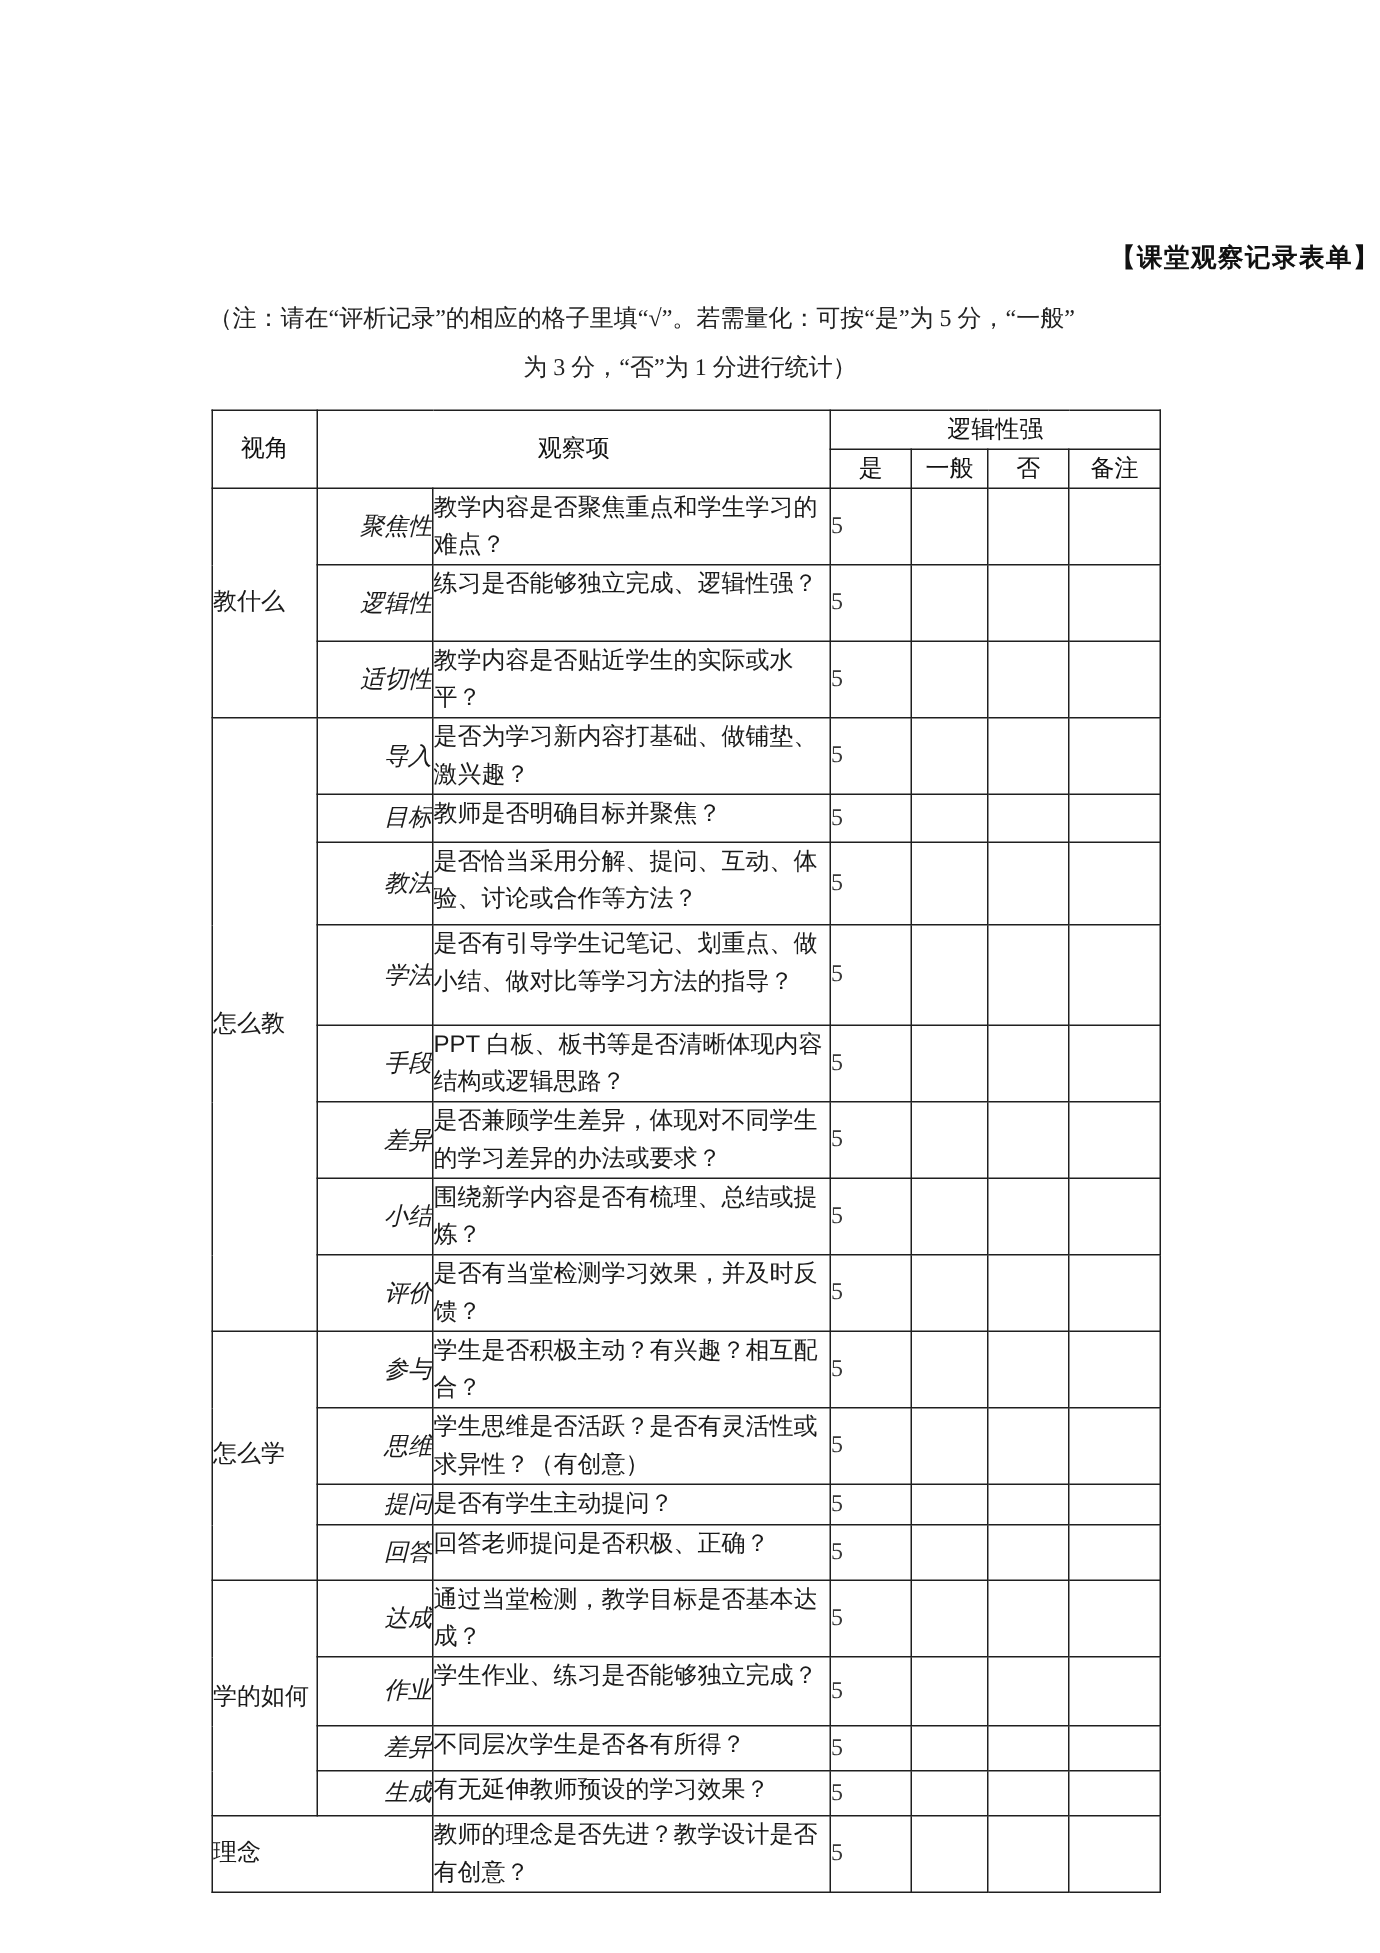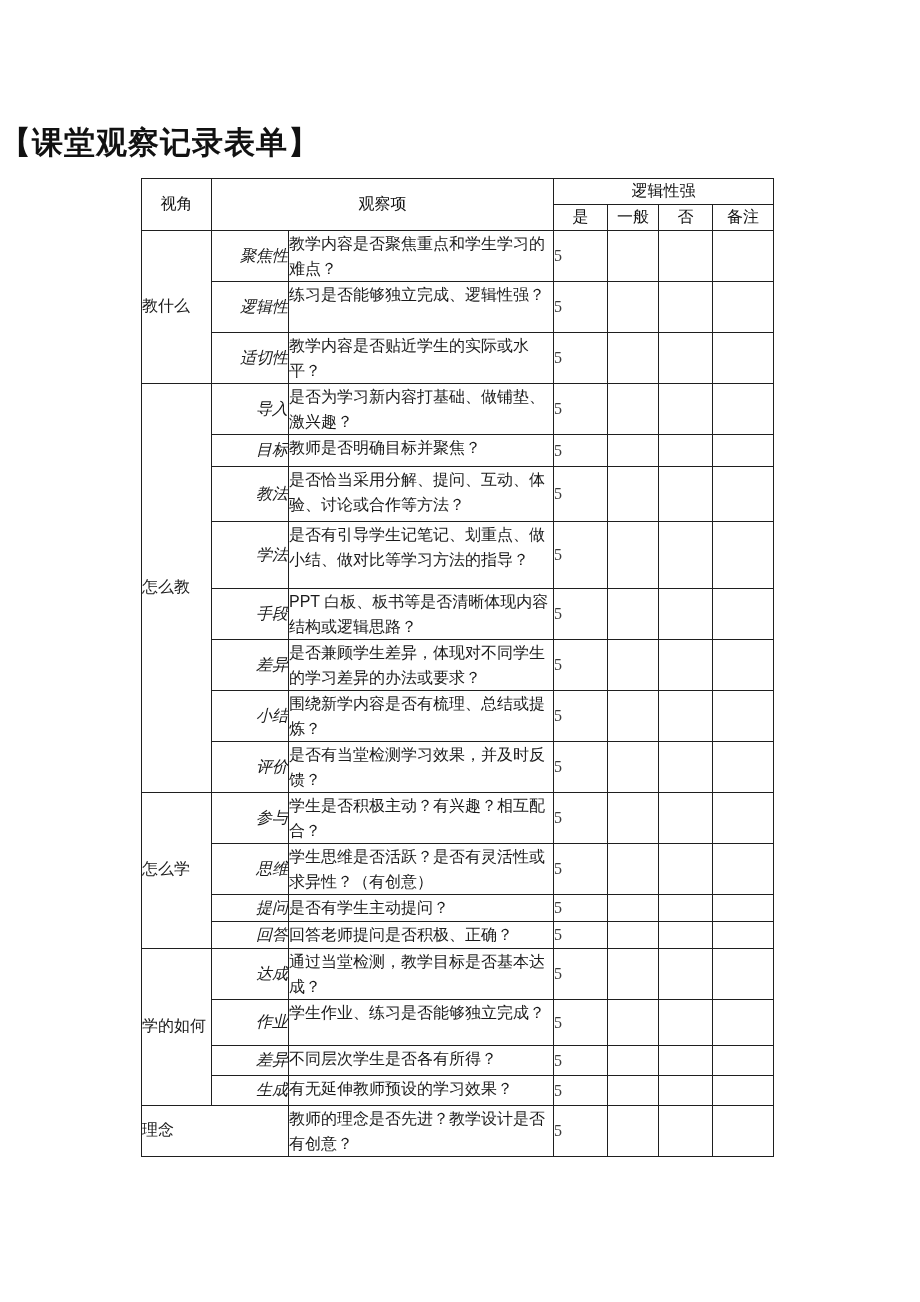--- a/index.html
+++ b/index.html
@@ -8,26 +8,27 @@
     position: relative;
     width: 920px;
     height: 1302px;
     background: #ffffff;
     overflow: hidden;
     font-family: "Liberation Sans", sans-serif;
     color: #1a1a1a;
   }
   .doc-title {
     padding-top: 122px;
-    text-align: left;
+    text-align: right;
     font-family: "Liberation Serif", serif;
-    font-size: 31px;
+    font-size: 17px;
     font-weight: bold;
     letter-spacing: 1px;
     color: #111;
+    margin-top: 38px;
   }
   .note {
     margin-top: 17px;
     padding: 0 139px;
     font-family: "Liberation Serif", serif;
     font-size: 16px;
     color: #222;
   }
   .note-line1 { white-space: nowrap; text-align: left; line-height: 26px; }
   .note-line2 { text-align: center; line-height: 26px; margin-top: 7px; }
@@ -76,20 +77,24 @@
   }
   td.empty { background: #ffffff; }
 </style>
 </head>
 <body>
 
 <div class="page">
 
   <div class="doc-title">【课堂观察记录表单】</div>
 
+  <div class="note">
+    <div class="note-line1">（注：请在“评析记录”的相应的格子里填“√”。若需量化：可按“是”为 5 分，“一般”</div>
+    <div class="note-line2">为 3 分，“否”为 1 分进行统计）</div>
+  </div>
 
   <table class="obs">
     <colgroup>
       <col style="width:70px">
       <col style="width:77px">
       <col style="width:265px">
       <col style="width:54px">
       <col style="width:51px">
       <col style="width:54px">
       <col style="width:61px">
@@ -216,21 +221,21 @@
           <td class="score empty"></td>
         </tr>
         <tr style="height: 27px;">
           <td class="item">提问</td>
           <td class="desc">是否有学生主动提问？</td>
           <td class="score">5</td>
           <td class="score empty"></td>
           <td class="score empty"></td>
           <td class="score empty"></td>
         </tr>
-        <tr style="height: 27px;">
+        <tr style="height: 37px;">
           <td class="item">回答</td>
           <td class="desc">回答老师提问是否积极、正确？</td>
           <td class="score">5</td>
           <td class="score empty"></td>
           <td class="score empty"></td>
           <td class="score empty"></td>
         </tr>
         <tr style="height: 50px;">
           <td class="group" rowspan="4">学的如何</td>
           <td class="item">达成</td>

